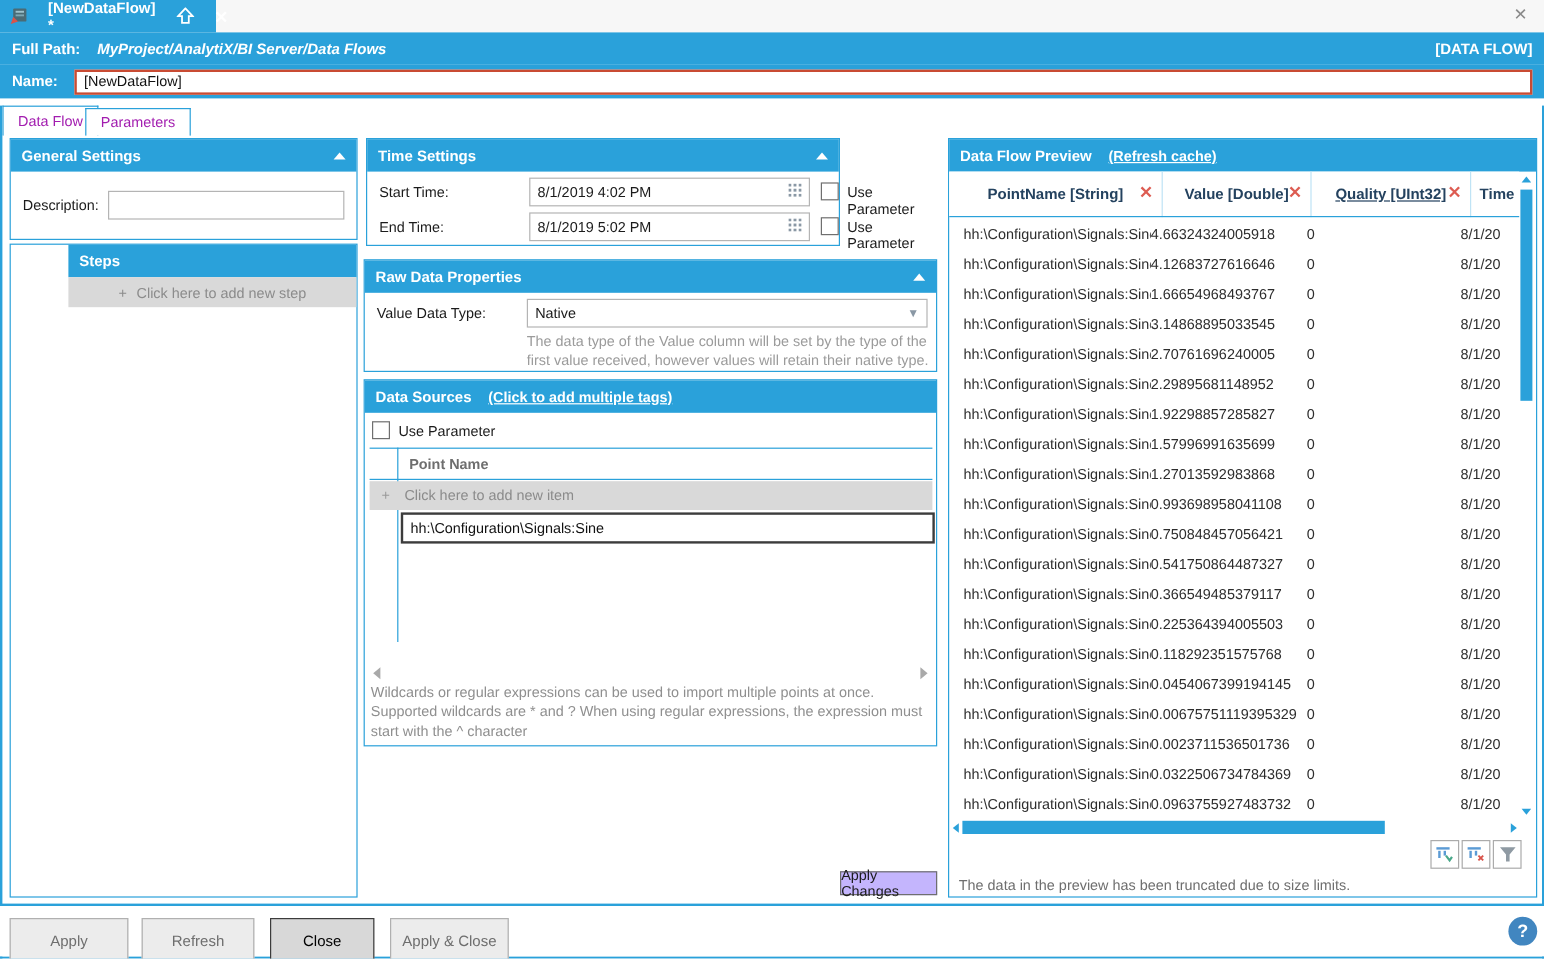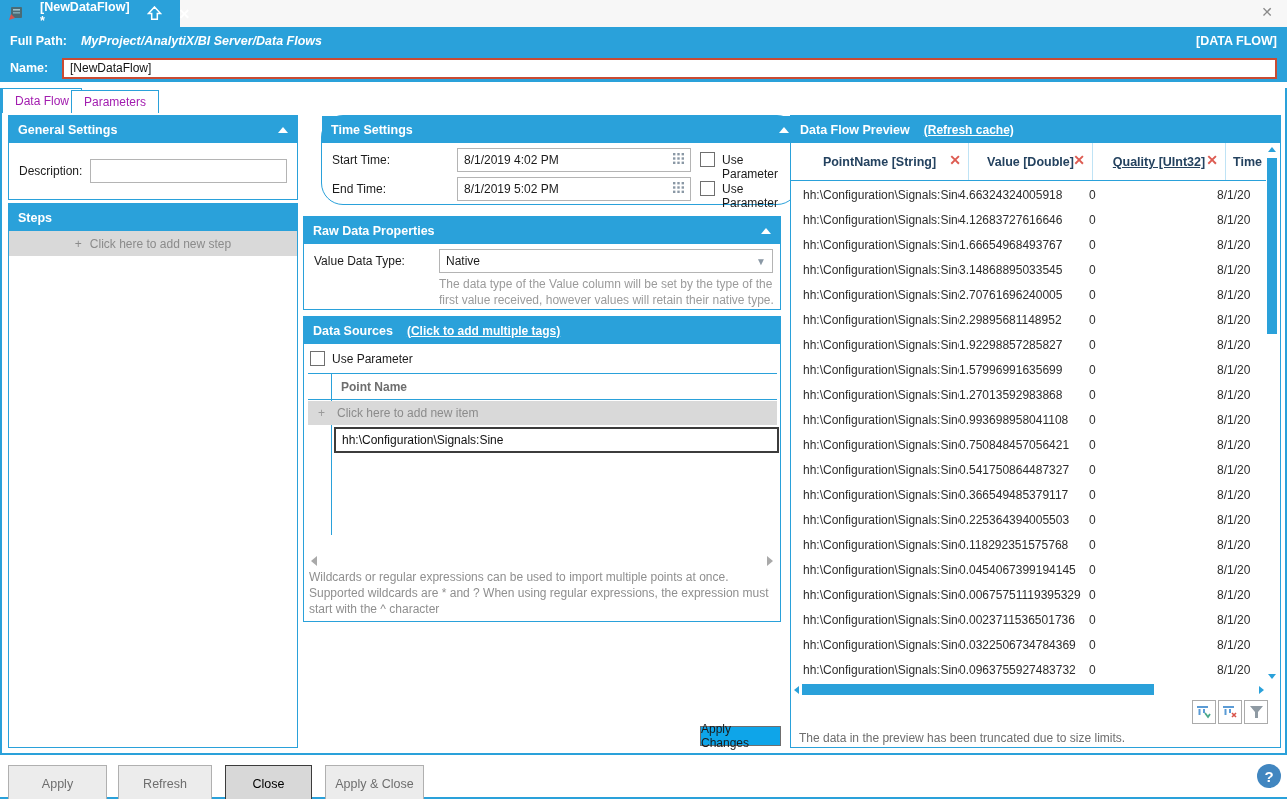--- a/index.html
+++ b/index.html
@@ -116,31 +116,31 @@
     <div class="phdr">
       <span>General Settings</span>
       <span class="caret-up"></span>
     </div>
     <div style="display:flex; align-items:center; padding:0 10px; height:56px; gap:8px;">
       <span style="color:#1b1b1b;">Description:</span>
       <input class="inp" style="flex: 1 1 0%; height: 24px;" value="">
     </div>
   </div>
 
-  <div class="panel" style="left:8px; top:203px; width:290px; height:545px;">
+  <div class="panel" style="left:8px; top:203px; width:290px; height:545px;padding-left:48px;">
     <div class="phdr">
       <span>Steps</span>
     </div>
     <div class="graybar" style="height:25px; justify-content:center; gap:8px;">
       <span>+</span>
       <span>Click here to add new step</span>
     </div>
   </div>
 
-  <div class="panel" style="left:321px; top:115px; width:478px; height:90px;border-radius:22px;">
+  <div class="panel" style="left:305px; top:115px; width:395px; height:90px;">
     <div class="phdr">
       <span>Time Settings</span>
       <span class="caret-up"></span>
     </div>
 
     <div style="position:absolute; left:0; top:32px; width:478px; height:24px;">
       <span style="position:absolute; left:10px; top:5px; color:#1b1b1b;">Start Time:</span>
       <div class="inp" style="position:absolute; left:135px; top:0; width:234px;">
         <span>8/1/2019 4:02 PM</span>
         <span style="margin-left:auto;">
@@ -220,21 +220,21 @@
     </div>
 
     <input style="position: absolute; left: 30px; top: 110px; width: 445px; height: 26px; border: 2px solid rgb(60, 60, 60); font-family: &quot;Liberation Sans&quot;, sans-serif; font-size: 12px; padding: 0px 6px; color: rgb(17, 17, 17);" value="hh:\Configuration\Signals:Sine">
 
     <div class="arrow-l" style="position:absolute; left:7px; top:239px;"></div>
     <div class="arrow-r" style="position:absolute; right:7px; top:239px;"></div>
 
     <div class="note" style="position:absolute; left:5px; top:253px; width:468px; color:#8f8f8f;">Wildcards or regular expressions can be used to import multiple points at once. Supported wildcards are * and ? When using regular expressions, the expression must start with the ^ character</div>
   </div>
 
-  <div style="position:absolute; left:700px; top:726px; width:81px; height:20px; background:#0ea5e9; border:1px solid #6f6f6f; display:flex; align-items:center; justify-content:center; color:#1b1b1b;">
+  <div style="position:absolute; left:700px; top:726px; width:81px; height:20px; background:#c4b5fd; border:1px solid #6f6f6f; display:flex; align-items:center; justify-content:center; color:#1b1b1b;">
     <span>Apply Changes</span>
   </div>
 
   <div class="panel" style="left:790px; top:115px; width:491px; height:633px;">
     <div class="phdr">
       <span>Data Flow Preview</span>
       <span class="hlink">(Refresh cache)</span>
     </div>
 
     <div style="position:absolute; left:0; top:27px; width:475px; height:38px; background:#fff;">

